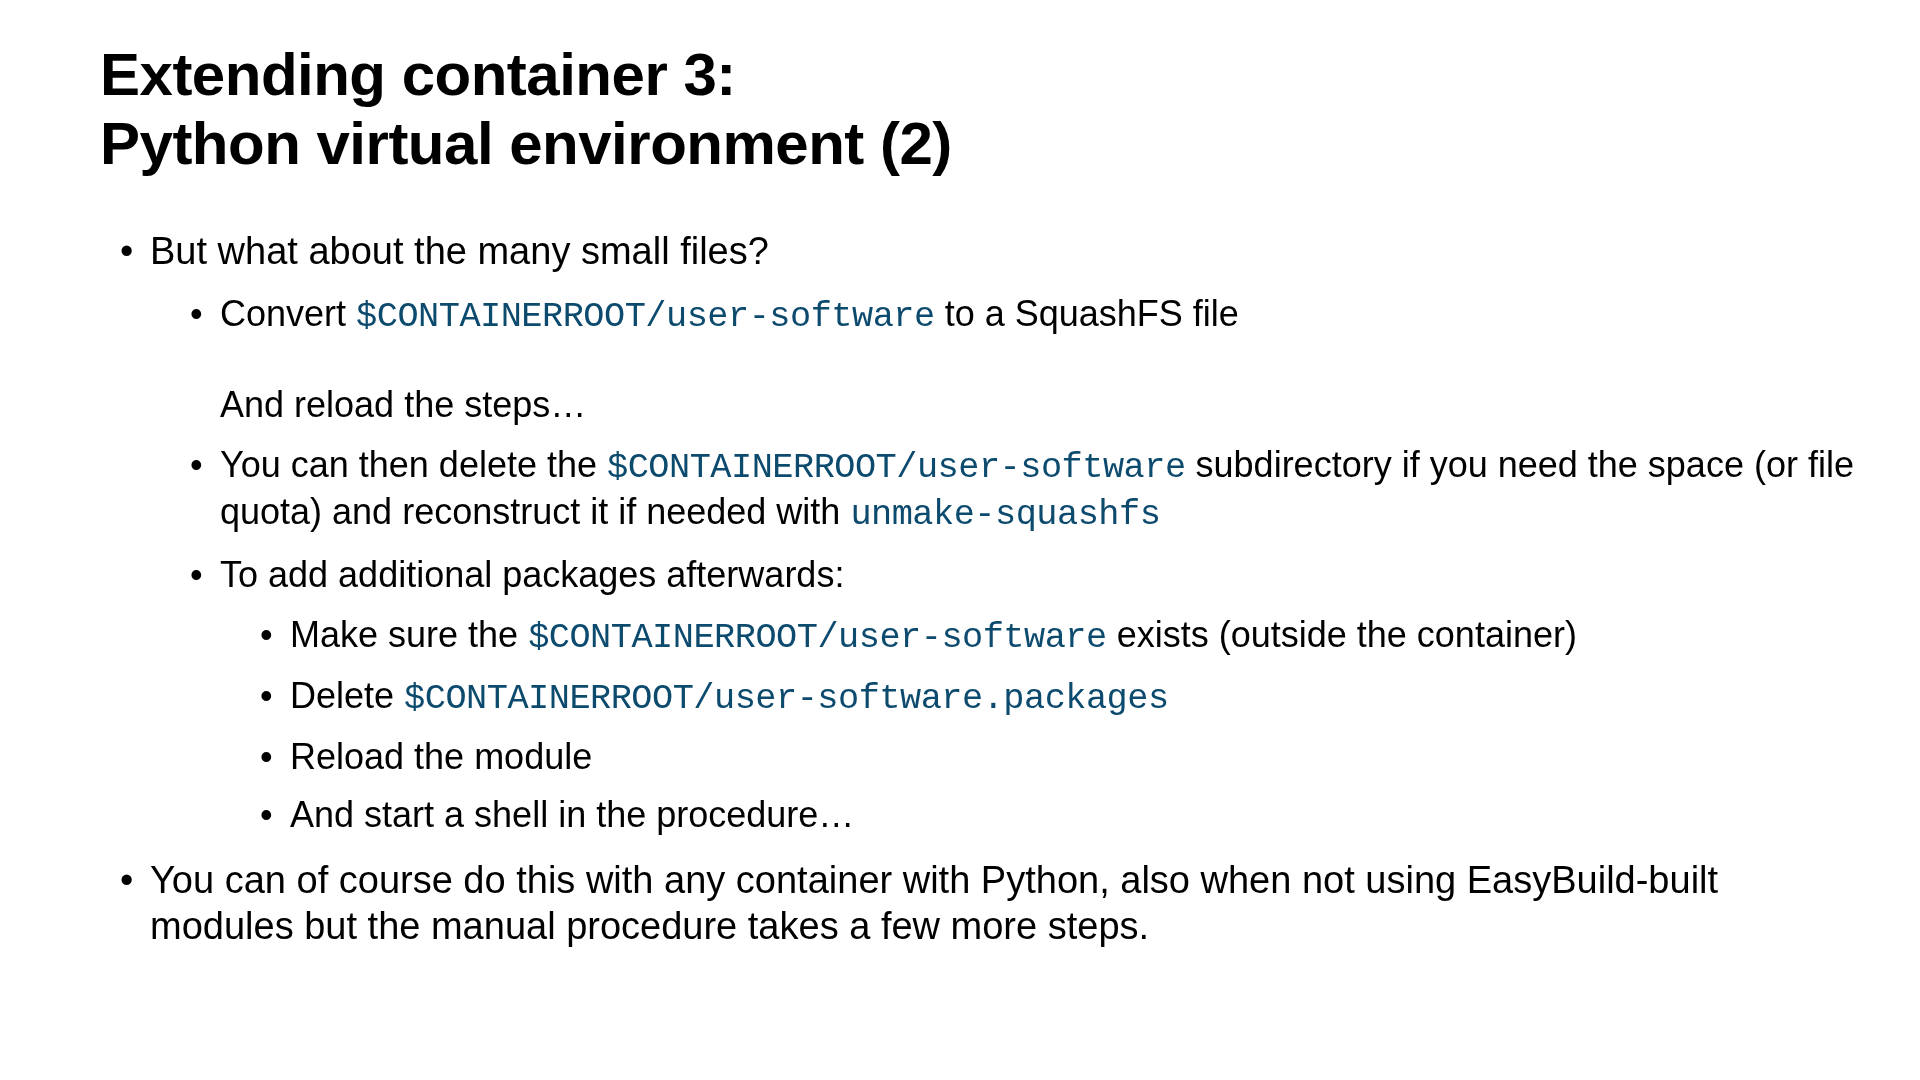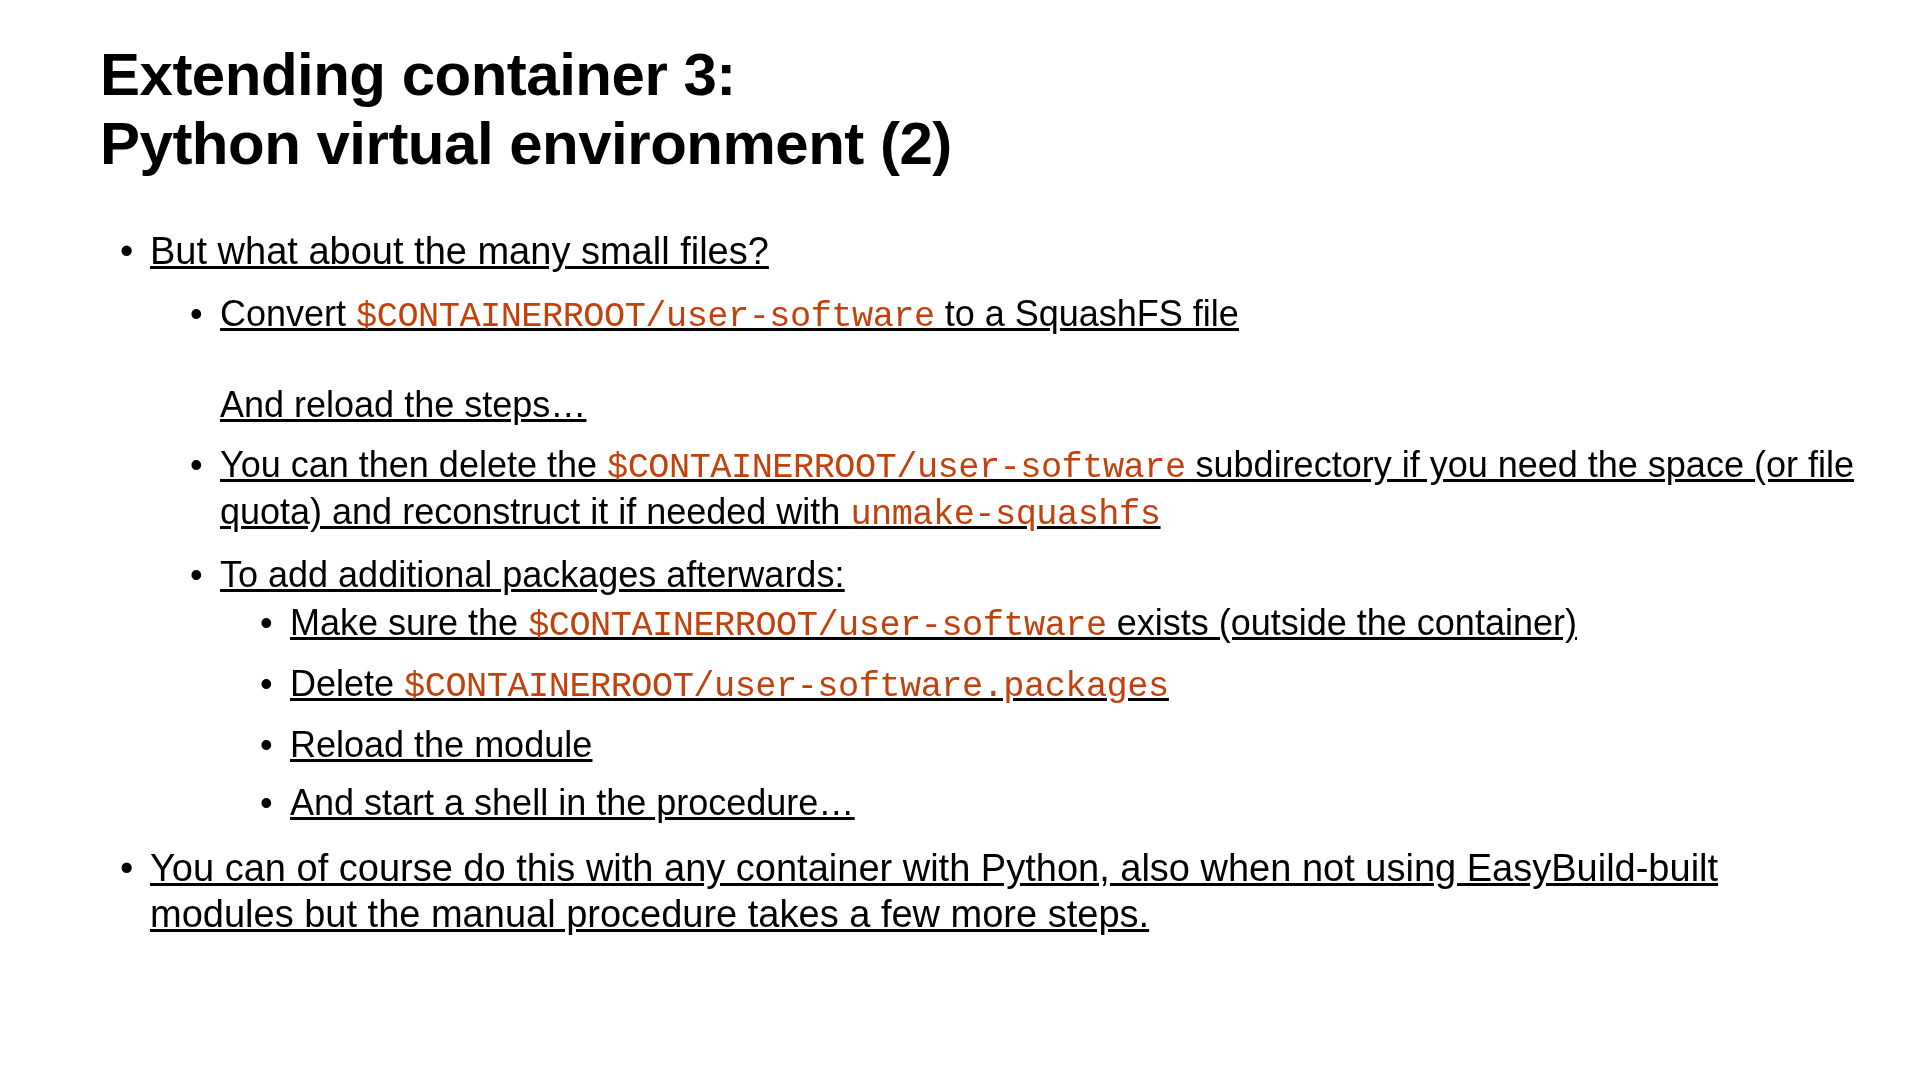--- a/index.html
+++ b/index.html
@@ -29,21 +29,20 @@
   ul {
     list-style: none;
     margin: 0;
     padding: 0;
   }
   li {
     position: relative;
     font-size: 38px;
     line-height: 1.22;
     margin-bottom: 14px;
-    text-decoration: underline;
   }
   li::before {
     content: "•";
     position: absolute;
     left: -30px;
     top: 0;
     color: #000;
   }
   ul.level1 > li {
     margin-left: 50px;
@@ -55,21 +54,21 @@
     font-size: 36px;
     margin-bottom: 16px;
   }
   ul.level3 > li {
     margin-left: 70px;
     font-size: 36px;
     margin-bottom: 14px;
   }
   .code {
     font-family: "Consolas", "Menlo", "Courier New", monospace;
-    color: #c2410c;
+    color: #0c4a6e;
     font-size: 0.98em;
     letter-spacing: -0.5px;
   }
 </style>
 </head>
 <body>
 
 <div class="slide">
 
   <div class="title">
@@ -87,21 +86,21 @@
           <span>Convert </span><span class="code">$CONTAINERROOT/user-software</span><span> to a SquashFS file</span><br><br><span>And reload the steps…</span>
         </li>
 
         <li>
           <span>You can then delete the </span><span class="code">$CONTAINERROOT/user-software</span><span> subdirectory if you need the space (or file quota) and reconstruct it if needed with </span><span class="code">unmake-squashfs</span>
         </li>
 
         <li>
           <span>To add additional packages afterwards:</span>
 
-          <ul class="level3" style="margin-top:4px;">
+          <ul class="level3" style="margin-top:16px;">
             <li>
               <span>Make sure the </span><span class="code">$CONTAINERROOT/user-software</span><span> exists (outside the container)</span>
             </li>
             <li>
               <span>Delete </span><span class="code">$CONTAINERROOT/user-software.packages</span>
             </li>
             <li>
               <span>Reload the module</span>
             </li>
             <li>

